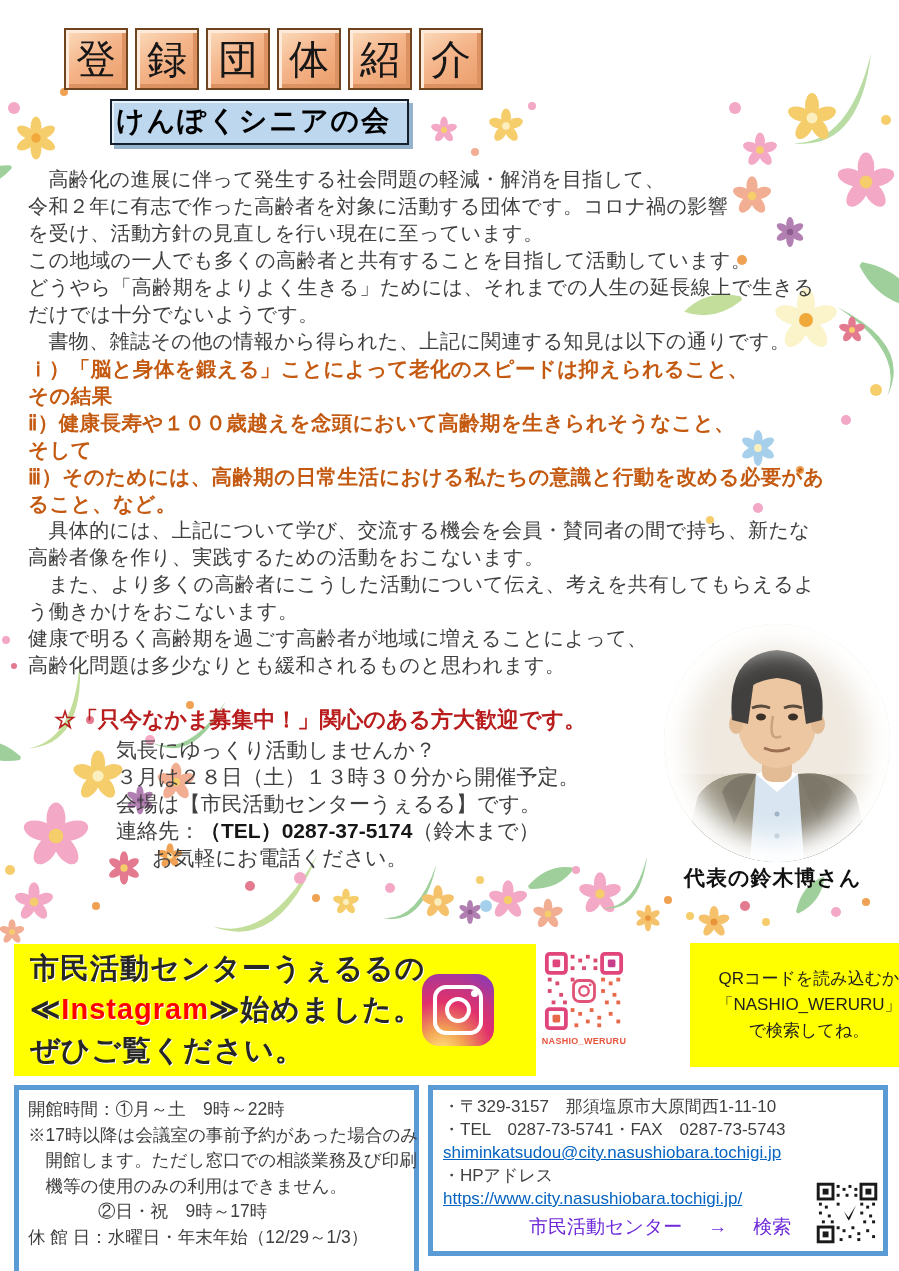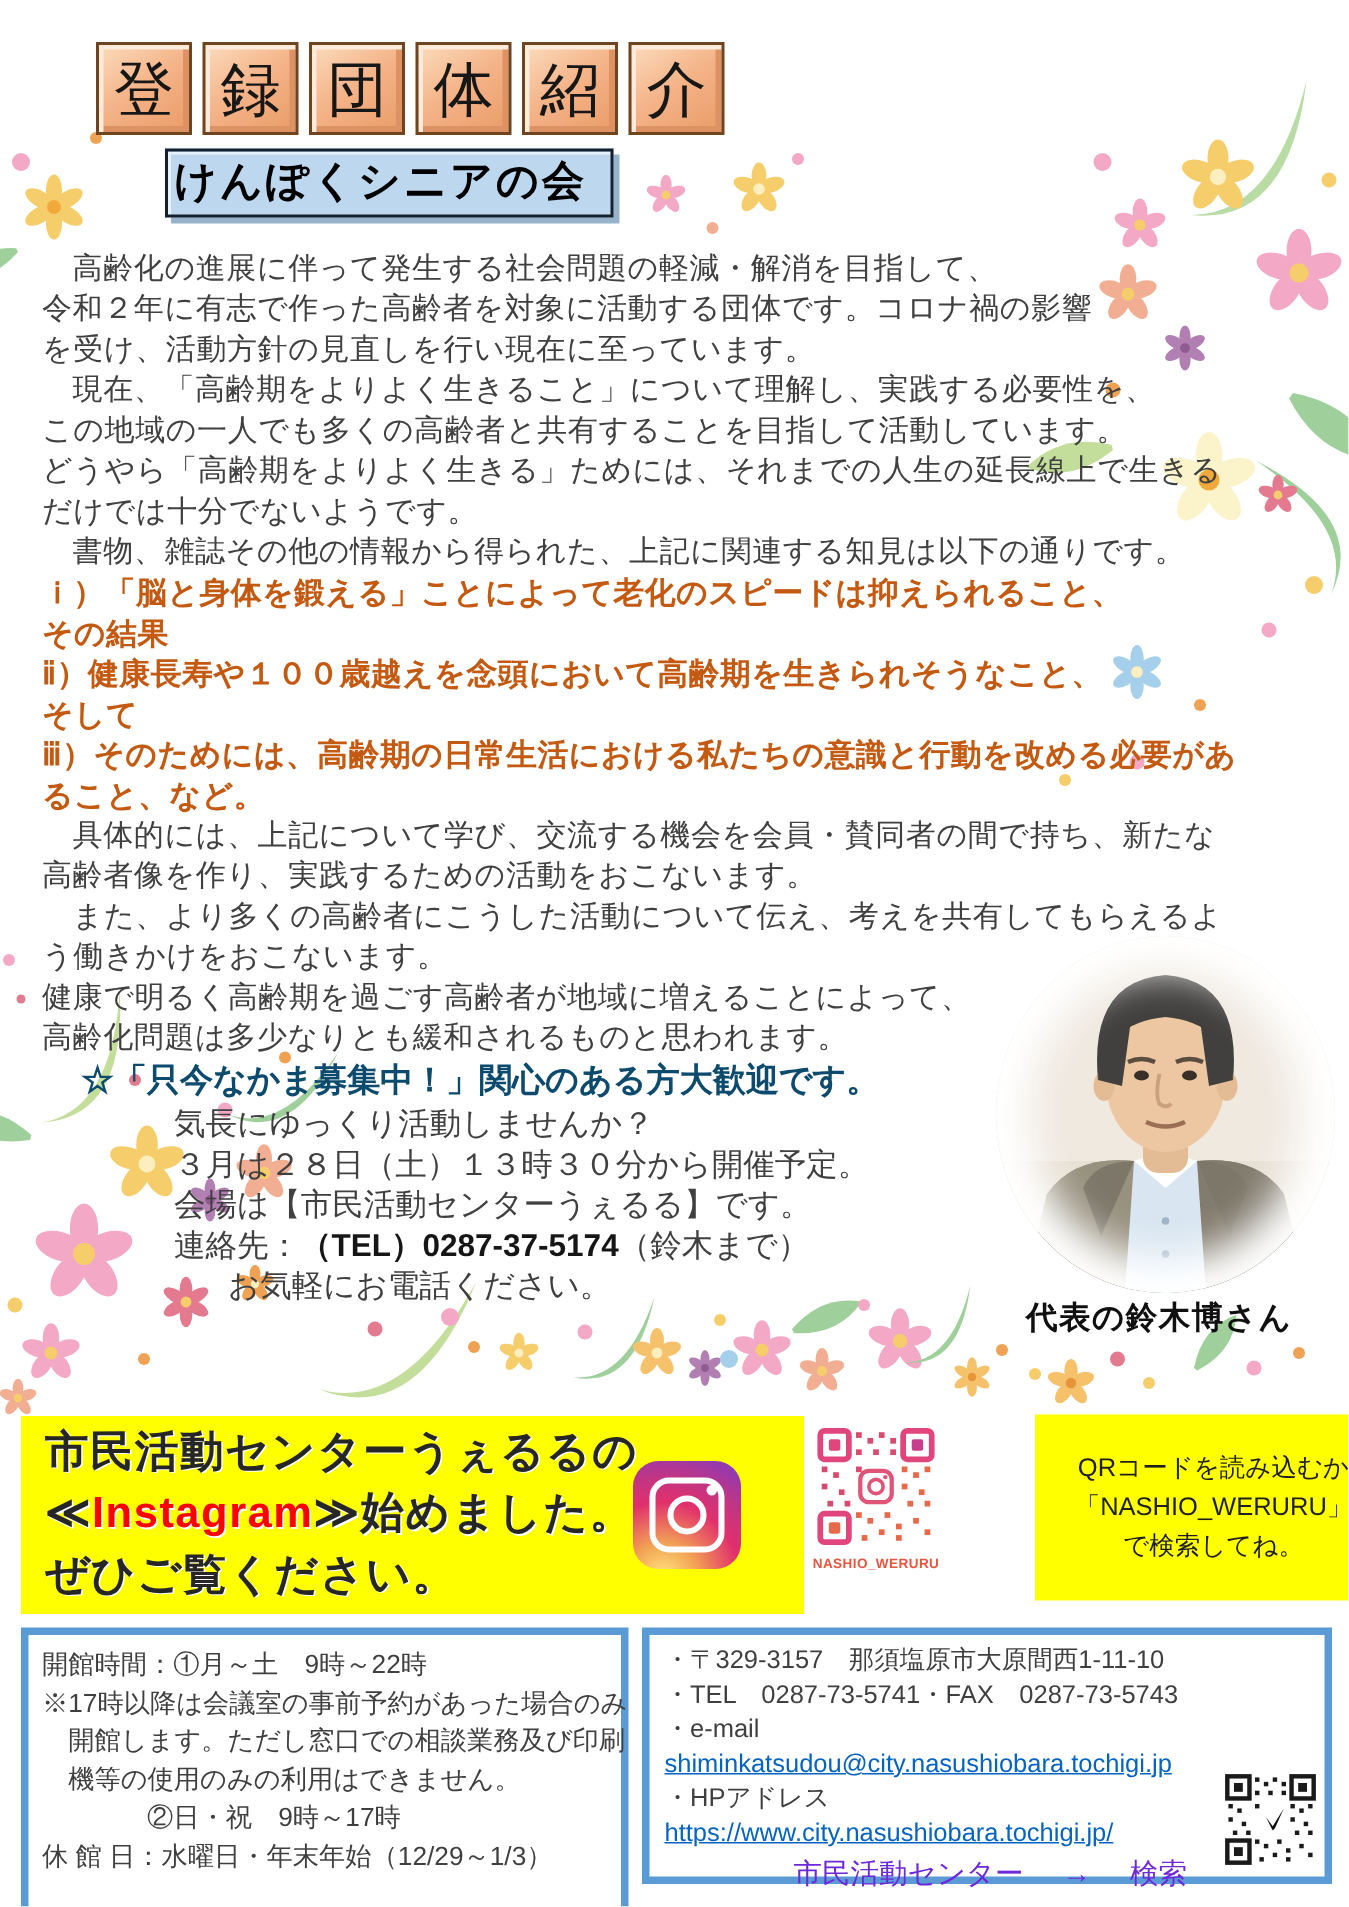--- a/index.html
+++ b/index.html
@@ -22,21 +22,21 @@
         font-size:28px;font-weight:bold;color:#000;letter-spacing:2px;}
 
   
   .body{position:absolute;left:28px;top:166px;width:860px;z-index:1;
         font-size:20px;line-height:27px;color:#404040;letter-spacing:0.4px;white-space:nowrap;}
   .body .oline{color:#C45A11;font-weight:bold;font-size:20.5px;}
 
   
   .recruit{position:absolute;left:54px;top:706px;z-index:2;font-size:21px;line-height:27px;
         color:#404040;white-space:nowrap;}
-  .recruit .headline{color:#0c4a6e;font-weight:bold;font-size:22px;margin-bottom:3px;}
+  .recruit .headline{color:#b91c1c;font-weight:bold;font-size:22px;margin-bottom:3px;}
   .recruit .r{margin-left:62px;}
   .recruit .r-last{margin-left:98px;}
   .contact-tel{font-weight:bold;color:#161616;}
 
   
   .photo-wrap{position:absolute;left:664px;top:624px;width:226px;height:238px;z-index:1;}
   .photo{width:100%;height:100%;border-radius:50%;overflow:hidden;position:relative;background:#efe9df;}
   .photo-fade{position:absolute;inset:0;border-radius:50%;box-shadow:inset 0 0 26px 22px #ffffff;}
   .photo-caption{position:absolute;left:684px;top:864px;width:234px;z-index:2;text-align:left;
         font-size:21px;font-weight:bold;color:#101010;letter-spacing:1px;}
@@ -191,21 +191,20 @@
     <div class="tbox">体</div>
     <div class="tbox">紹</div>
     <div class="tbox">介</div>
   </div>
   <div class="subtitle layer">けんぽくシニアの会</div>
 
   <div class="body layer">
     <div>　高齢化の進展に伴って発生する社会問題の軽減・解消を目指して、</div>
     <div>令和２年に有志で作った高齢者を対象に活動する団体です。コロナ禍の影響</div>
     <div>を受け、活動方針の見直しを行い現在に至っています。</div>
-    <div>　現在、「高齢期をよりよく生きること」について理解し、実践する必要性を、</div>
     <div>この地域の一人でも多くの高齢者と共有することを目指して活動しています。</div>
     <div>どうやら「高齢期をよりよく生きる」ためには、それまでの人生の延長線上で生きる</div>
     <div>だけでは十分でないようです。</div>
     <div>　書物、雑誌その他の情報から得られた、上記に関連する知見は以下の通りです。</div>
     <div class="oline">ｉ）「脳と身体を鍛える」ことによって老化のスピードは抑えられること、</div>
     <div class="oline">その結果</div>
     <div class="oline">ⅱ）健康長寿や１００歳越えを念頭において高齢期を生きられそうなこと、</div>
     <div class="oline">そして</div>
     <div class="oline">ⅲ）そのためには、高齢期の日常生活における私たちの意識と行動を改める必要があ</div>
     <div class="oline">ること、など。</div>
@@ -344,21 +343,20 @@
     <div>※17時以降は会議室の事前予約があった場合のみ</div>
     <div>　開館します。ただし窓口での相談業務及び印刷</div>
     <div>　機等の使用のみの利用はできません。</div>
     <div>　　　　②日・祝　9時～17時</div>
     <div>休 館 日：水曜日・年末年始（12/29～1/3）</div>
   </div>
 
   <div class="contact-card">
     <div>・〒329-3157　那須塩原市大原間西1-11-10</div>
     <div>・TEL　0287-73-5741・FAX　0287-73-5743</div>
-    <div>・e-mail</div>
     <div><span class="link">shiminkatsudou@city.nasushiobara.tochigi.jp</span></div>
     <div>・HPアドレス</div>
     <div><span class="link">https://www.city.nasushiobara.tochigi.jp/</span></div>
     <div class="search-line">
       <span>市民活動センター</span><span class="arrow">→</span><span>検索</span>
     </div>
     <svg class="qr-black" width="62" height="62" viewBox="0 0 84 84">
       <g fill="none" stroke="#1a1a1a" stroke-width="4">
         <rect x="3" y="3" width="20" height="20"></rect>
         <rect x="61" y="3" width="20" height="20"></rect>

